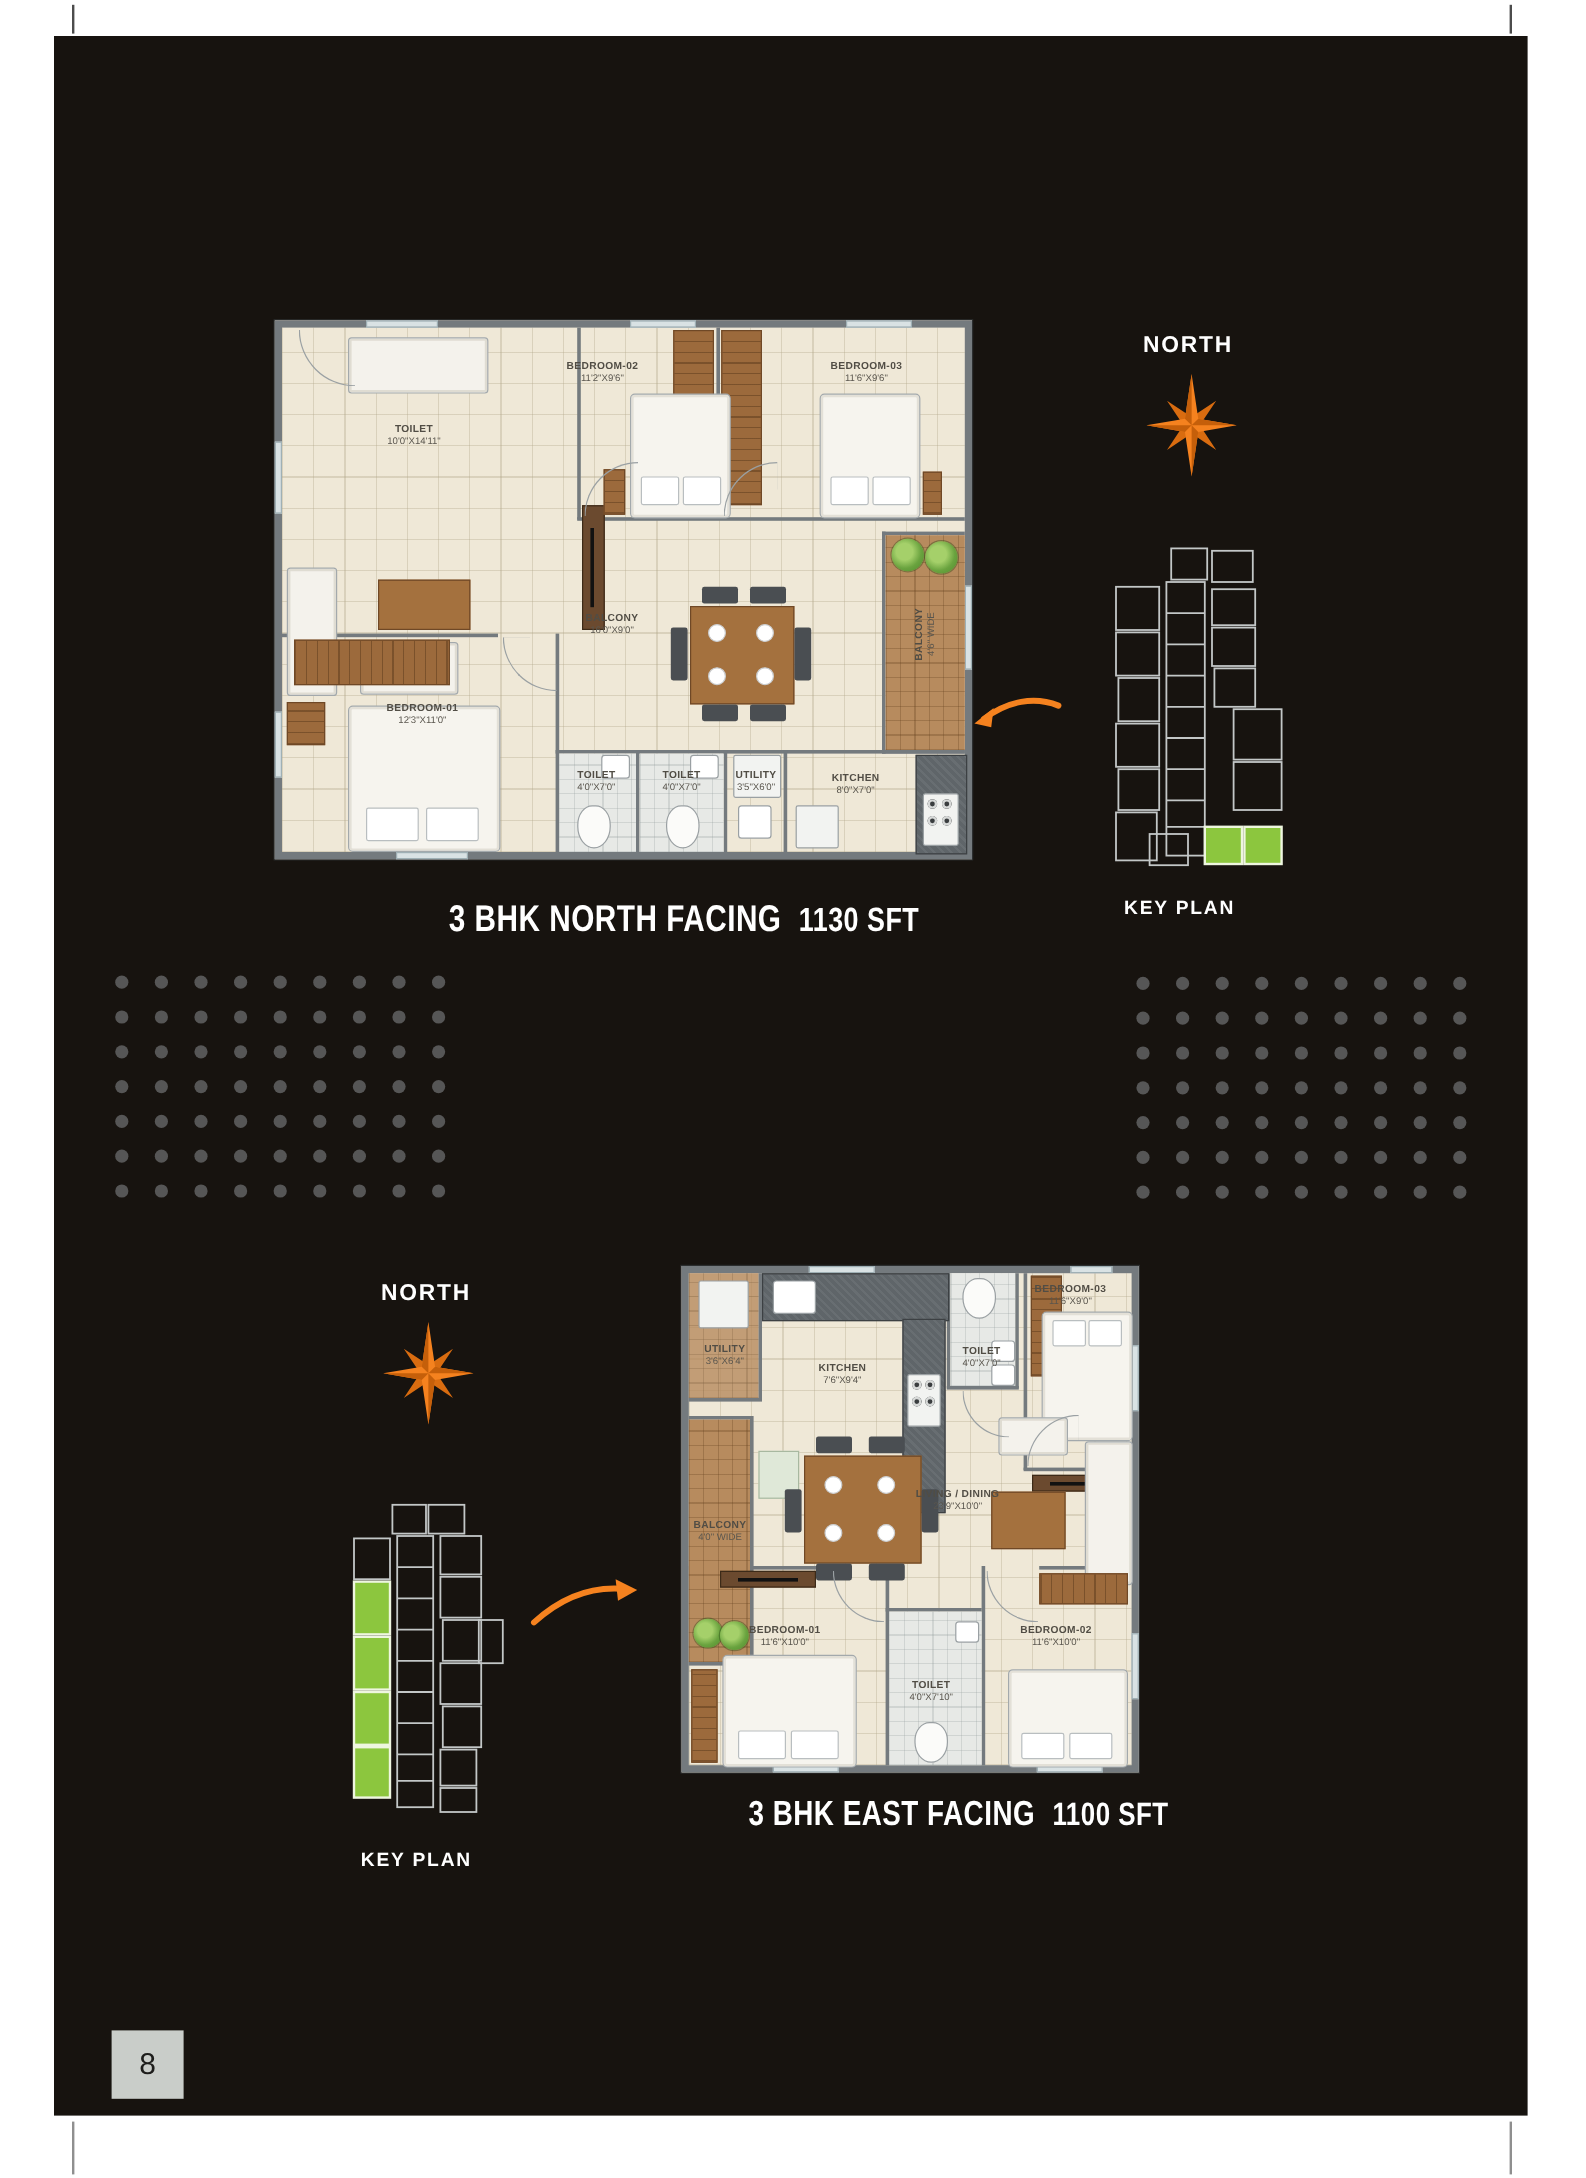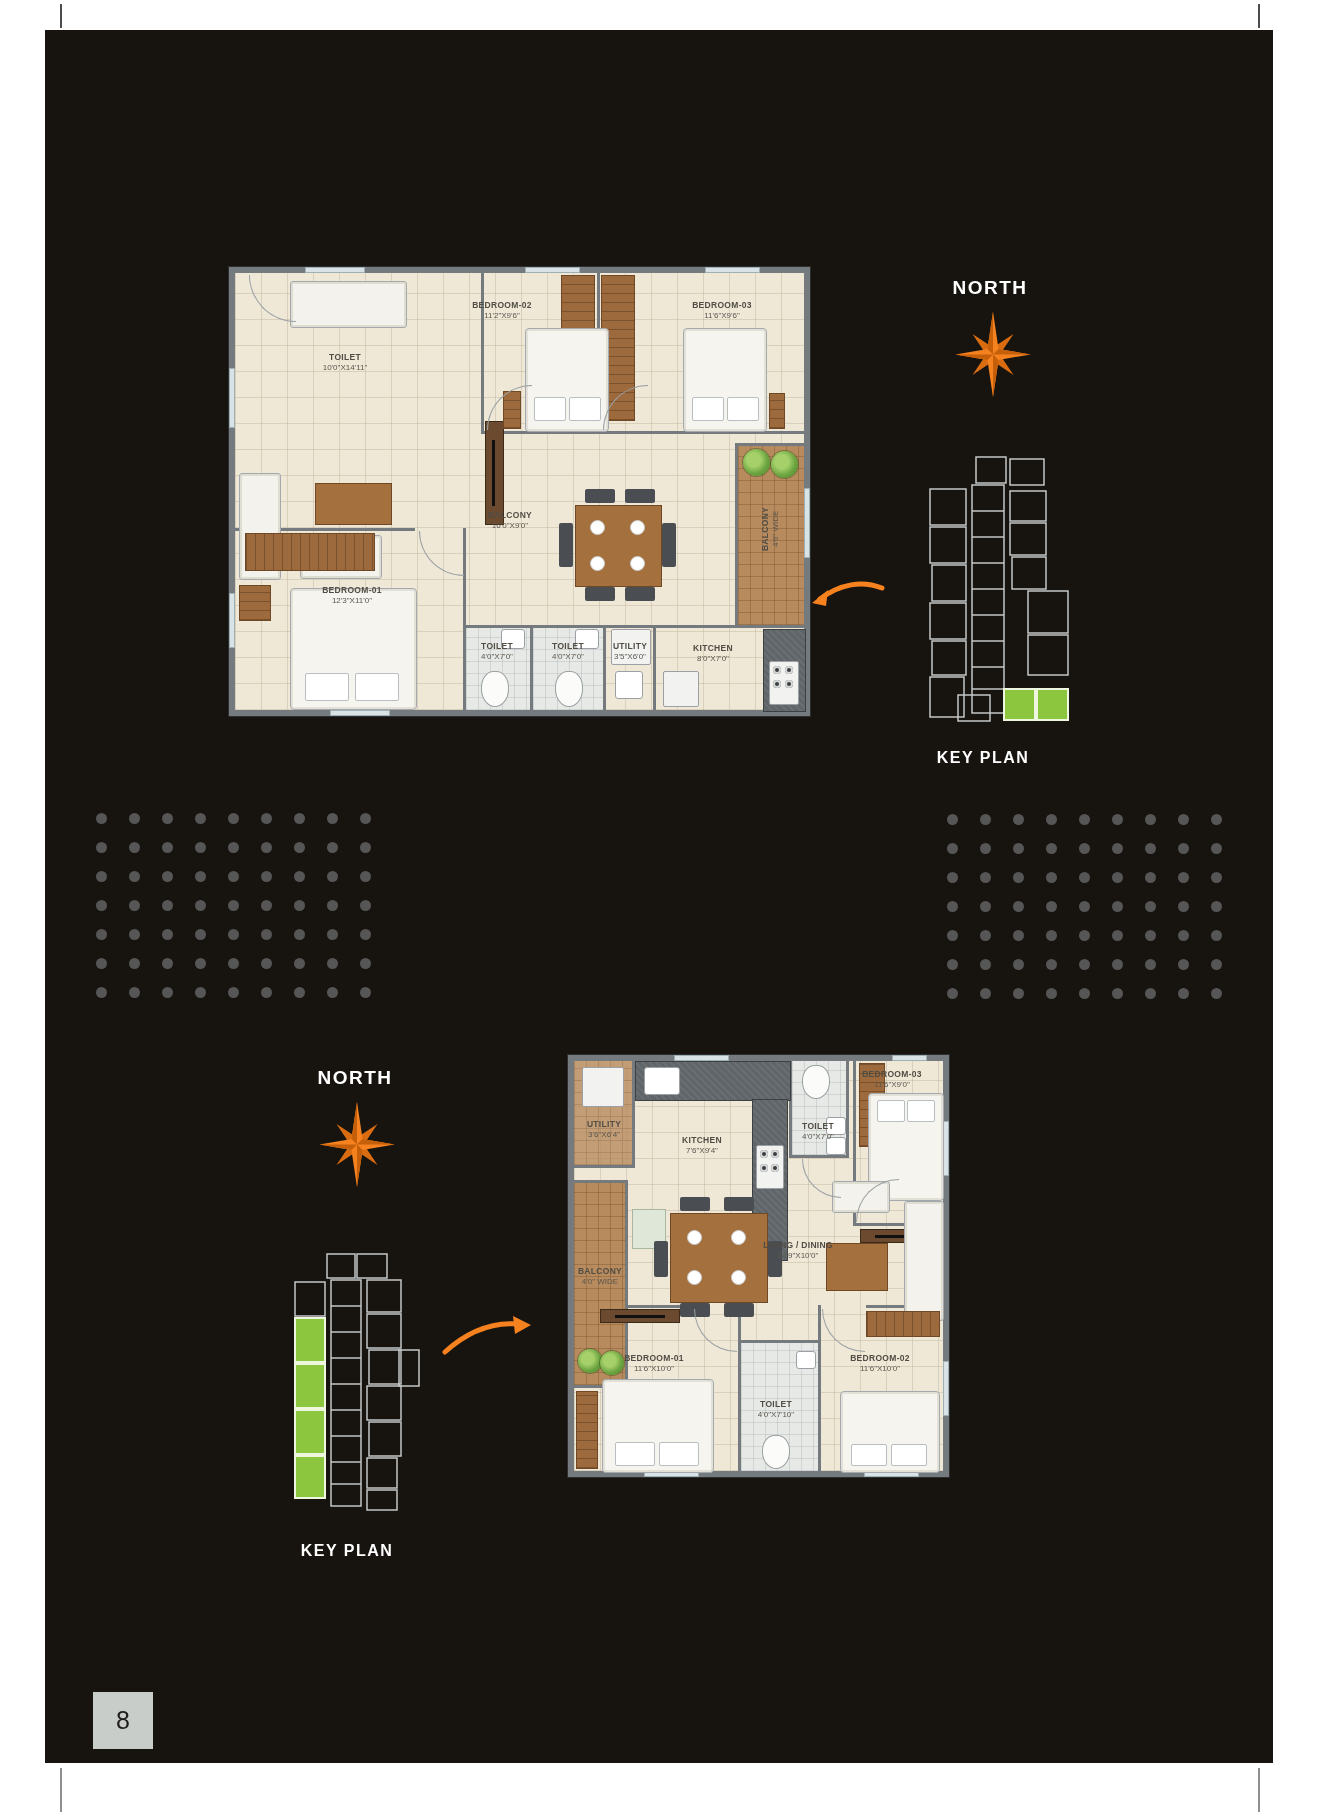--- a/index.html
+++ b/index.html
@@ -208,20 +208,25 @@
       <div class="rdims">8'0"X7'0"</div>
     </div>
     <div class="room-label-v" style="left:536px;top:258px;">
       <span class="vwrap">
         <span class="rname">BALCONY</span>
         <span class="rdims">4'6" WIDE</span>
       </span>
     </div>
   </div>
 
+  <div class="caption" style="left:280px;top:718px;width:420px;">
+    <span class="cap-inner">
+      <span class="cap-title">3 BHK NORTH FACING</span><span class="cap-area">1130 SFT</span>
+    </span>
+  </div>
 
   <svg style="left:765px;top:552px;" width="76" height="34" viewBox="0 0 76 34">
     <path d="M72,6 C52,-2 30,2 10,17" fill="none" stroke="#f5821f" stroke-width="5" stroke-linecap="round"></path>
     <polygon points="2,21 18,8 16,24" fill="#f5821f"></polygon>
   </svg>
 
   <div class="north-label" style="left:870px;top:247px;width:150px;">NORTH</div>
   <svg style="left:903px;top:280px;" width="90" height="94" viewBox="0 0 100 110">
     <polygon points="74,28 58,52 74,76 50,60 26,76 42,52 26,28 50,44" fill="#d96c10"></polygon>
     <polygon points="50,2 56.5,45.5 94,52 56.5,58.5 50,102 43.5,58.5 6,52 43.5,45.5" fill="#f5821f"></polygon>
@@ -566,16 +571,21 @@
     <div class="room-label" style="left:202px;top:348px;">
       <div class="rname">TOILET</div>
       <div class="rdims">4'0"X7'10"</div>
     </div>
     <div class="room-label" style="left:306px;top:302px;">
       <div class="rname">BEDROOM-02</div>
       <div class="rdims">11'6"X10'0"</div>
     </div>
   </div>
 
+  <div class="caption" style="left:535px;top:1466px;width:360px;">
+    <span class="cap-inner">
+      <span class="cap-title" style="font-size:29px;">3 BHK EAST FACING</span><span class="cap-area" style="font-size:27px;">1100 SFT</span>
+    </span>
+  </div>
 
   <div class="pagenum" style="left:48px;top:1662px;width:60px;height:57px;">8</div>
 
 </div>
 
 </body></html>

